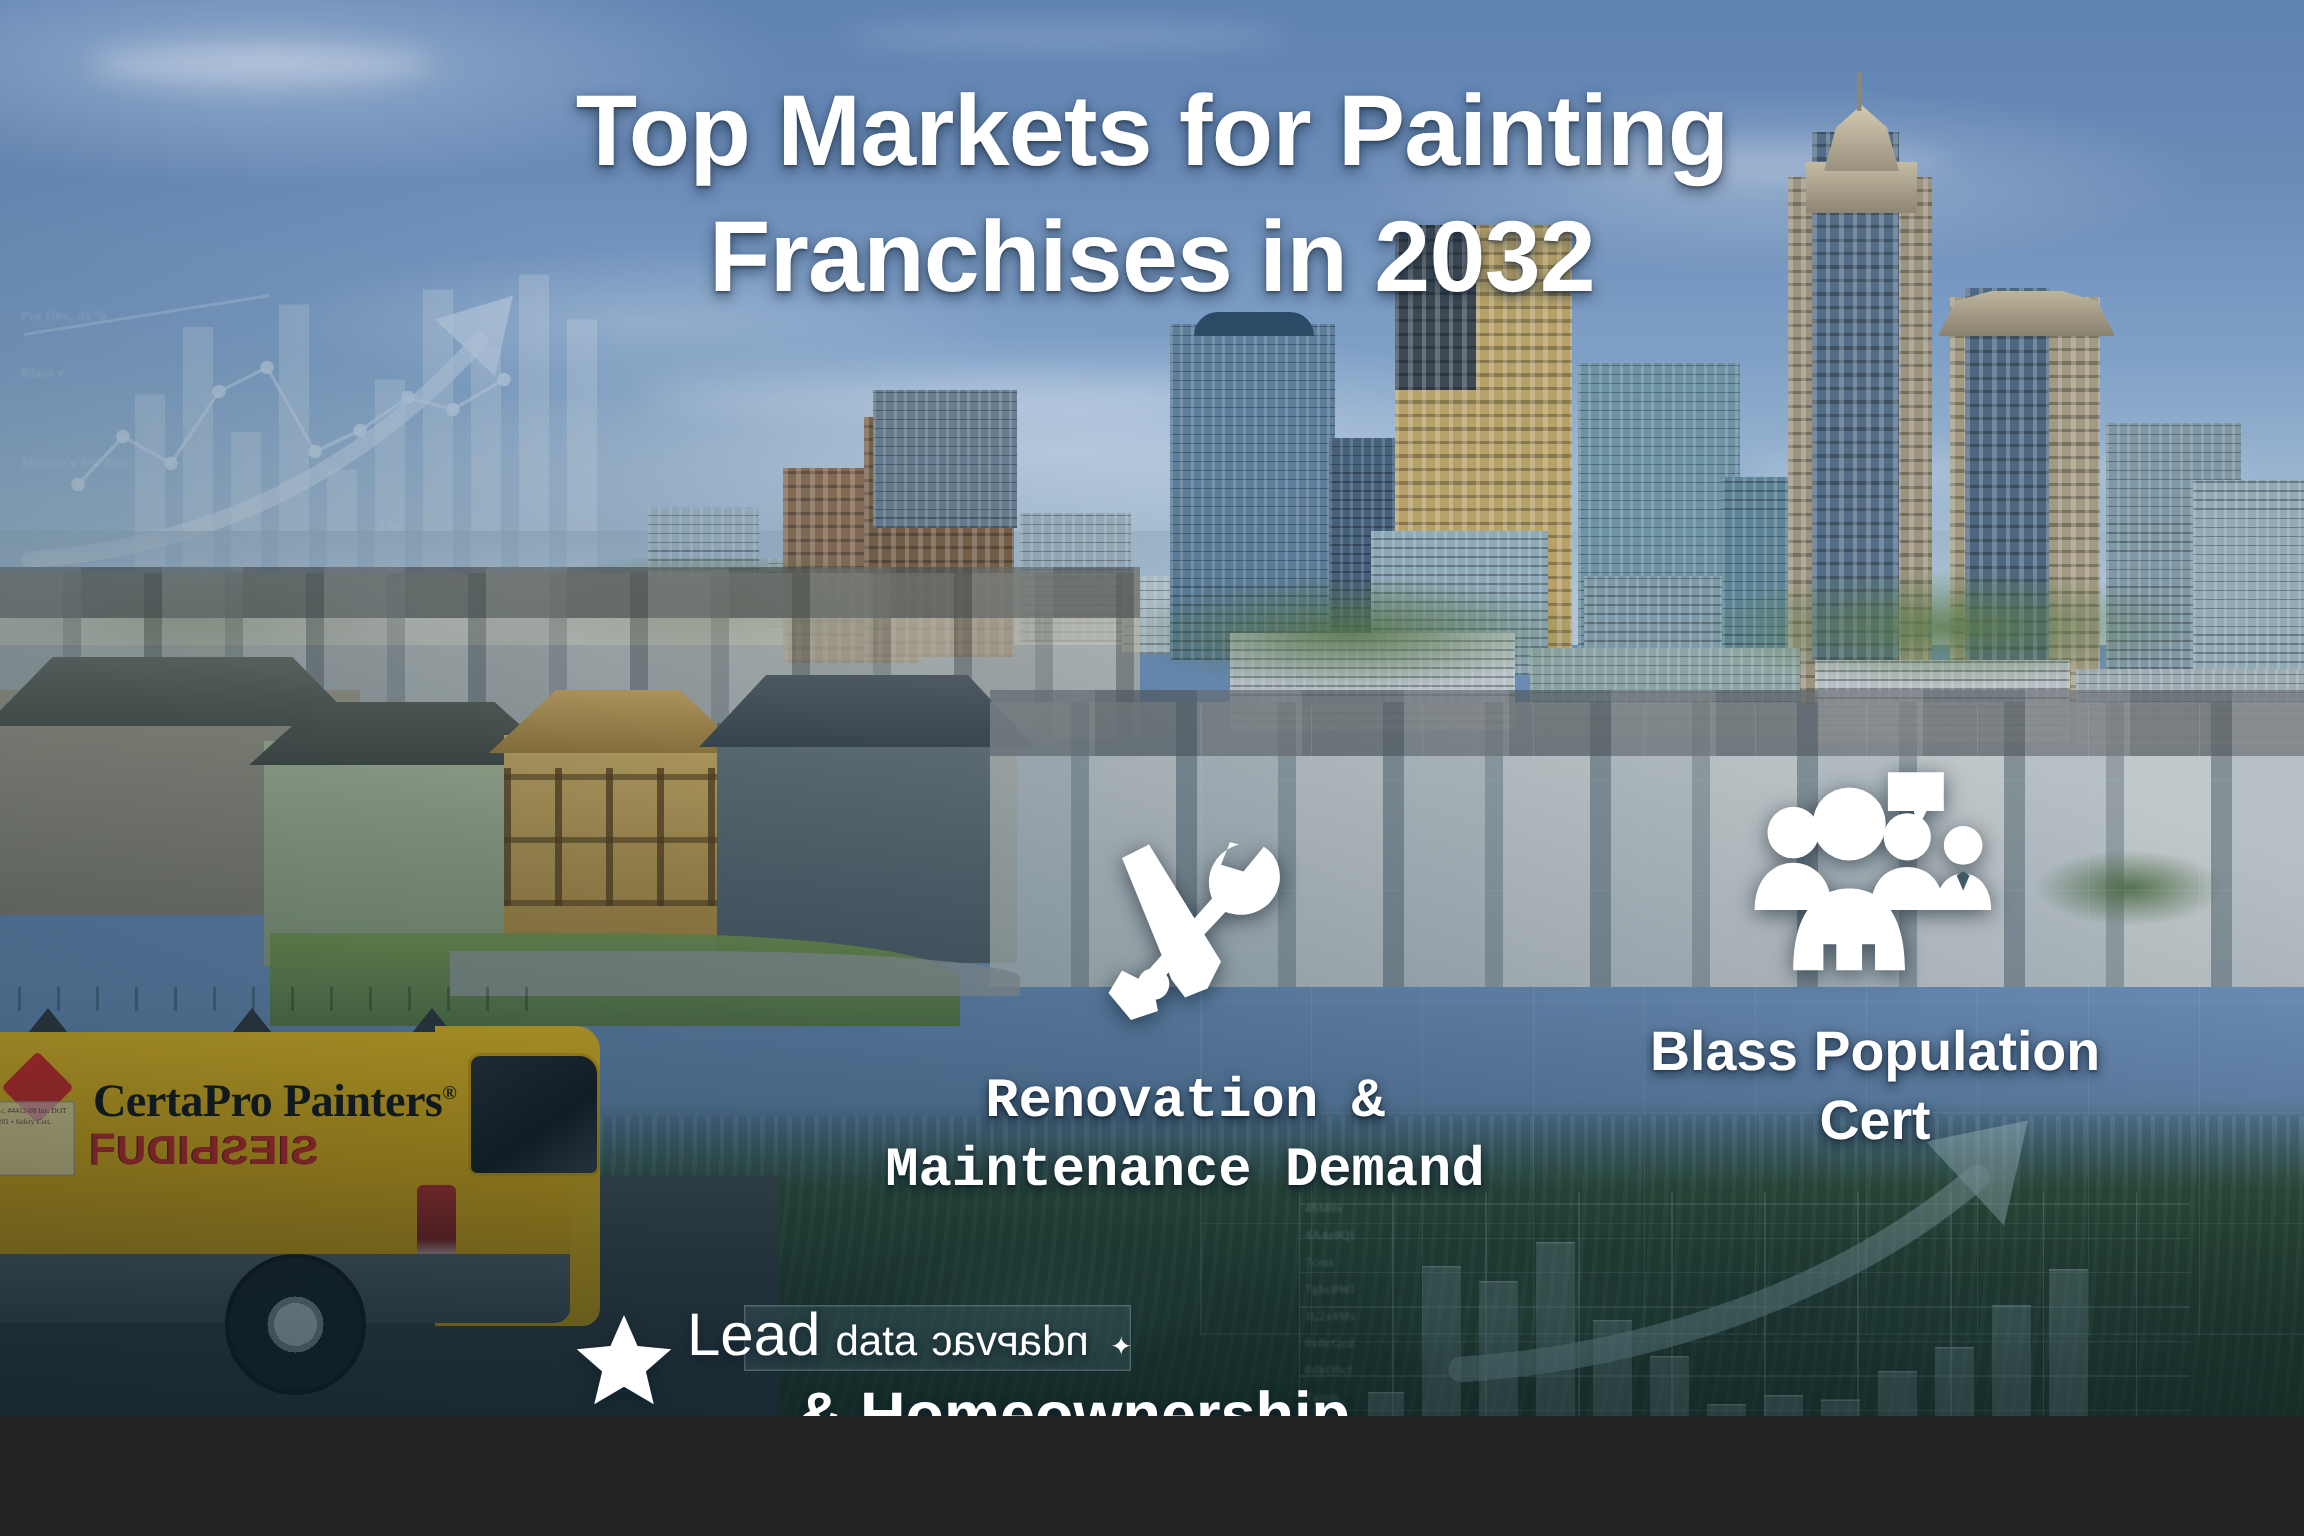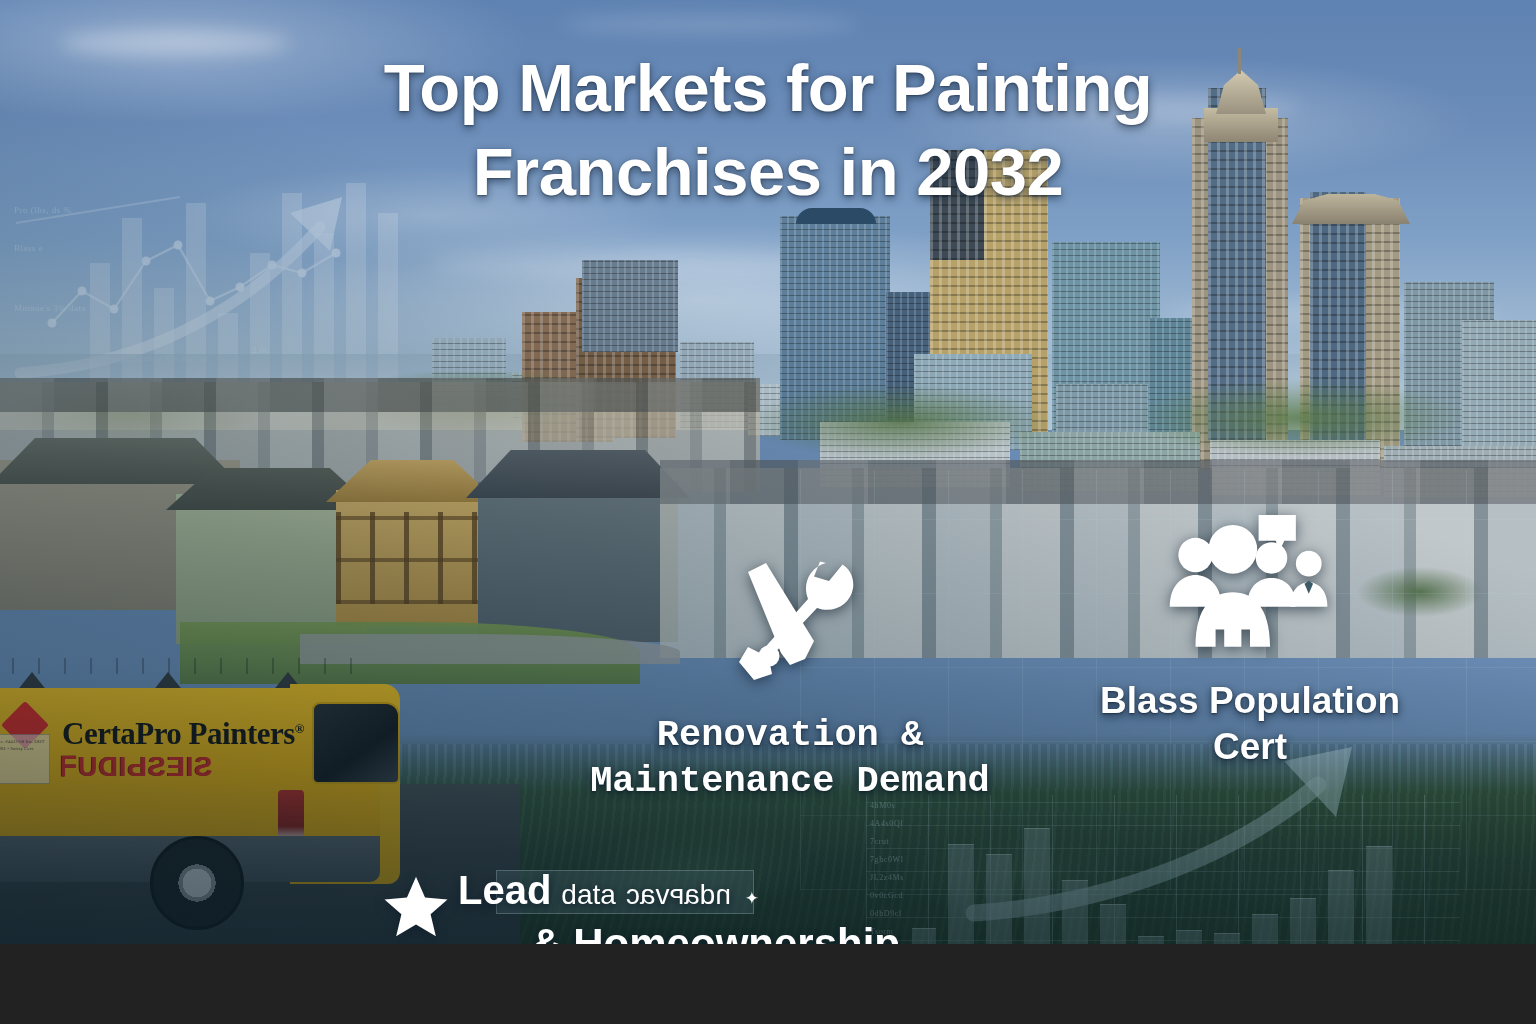--- a/index.html
+++ b/index.html
@@ -186,21 +186,21 @@
     display:block; font-size:37px; font-weight:bold; line-height:46px;
     text-shadow:0 3px 8px rgba(10,25,42,.75), 0 1px 2px rgba(10,25,42,.6);
   }
   #feature-reno{ left:560px; top:548px; width:460px;font-family:Liberation Mono, monospace; }
   #feature-pop { left:1040px; top:512px; width:420px; }
 
   .bottomblock{ position:absolute; left:380px; top:866px; width:520px; color:#fff; }
   .bb-row1{ display:flex; align-items:baseline; gap:10px; }
   .bb-star{ position:absolute; left:0; top:6px; filter:drop-shadow(0 3px 6px rgba(10,25,40,.6)); }
   .bb-lead{
-    font-size:40px; font-weight:bold; line-height:48px;
+    font-size:40px; font-weight:normal; line-height:48px;
     text-shadow:0 3px 8px rgba(10,25,42,.8);
   }
   .bb-with{
     font-size:28px; font-weight:normal; line-height:48px;
     text-shadow:0 2px 6px rgba(10,25,42,.8);
   }
   .bb-garble{
     font-size:28px; font-weight:normal; line-height:48px;
     transform:scaleX(-1); display:inline-block;
     text-shadow:0 2px 6px rgba(10,25,42,.8);

